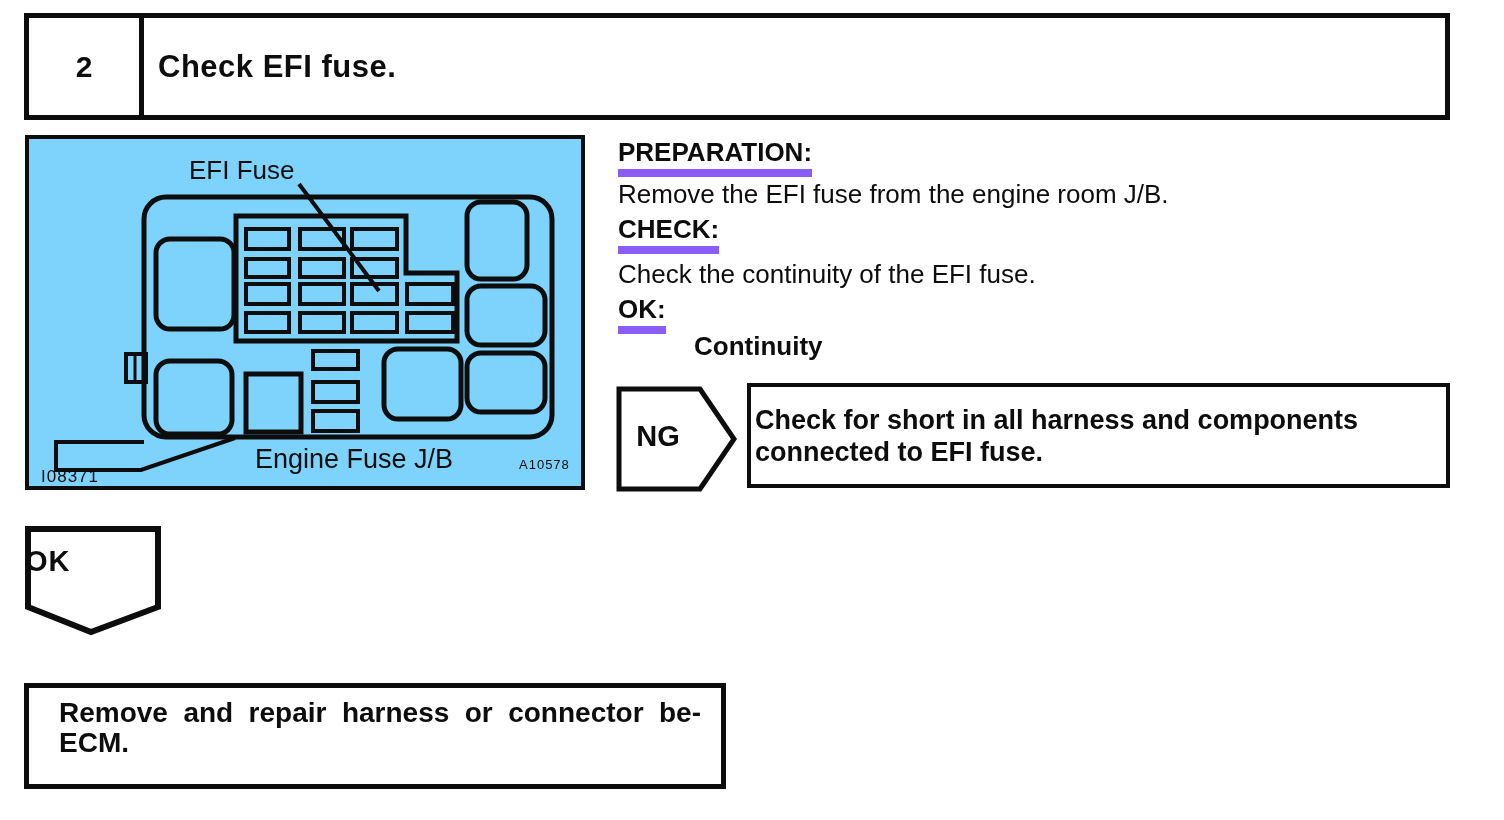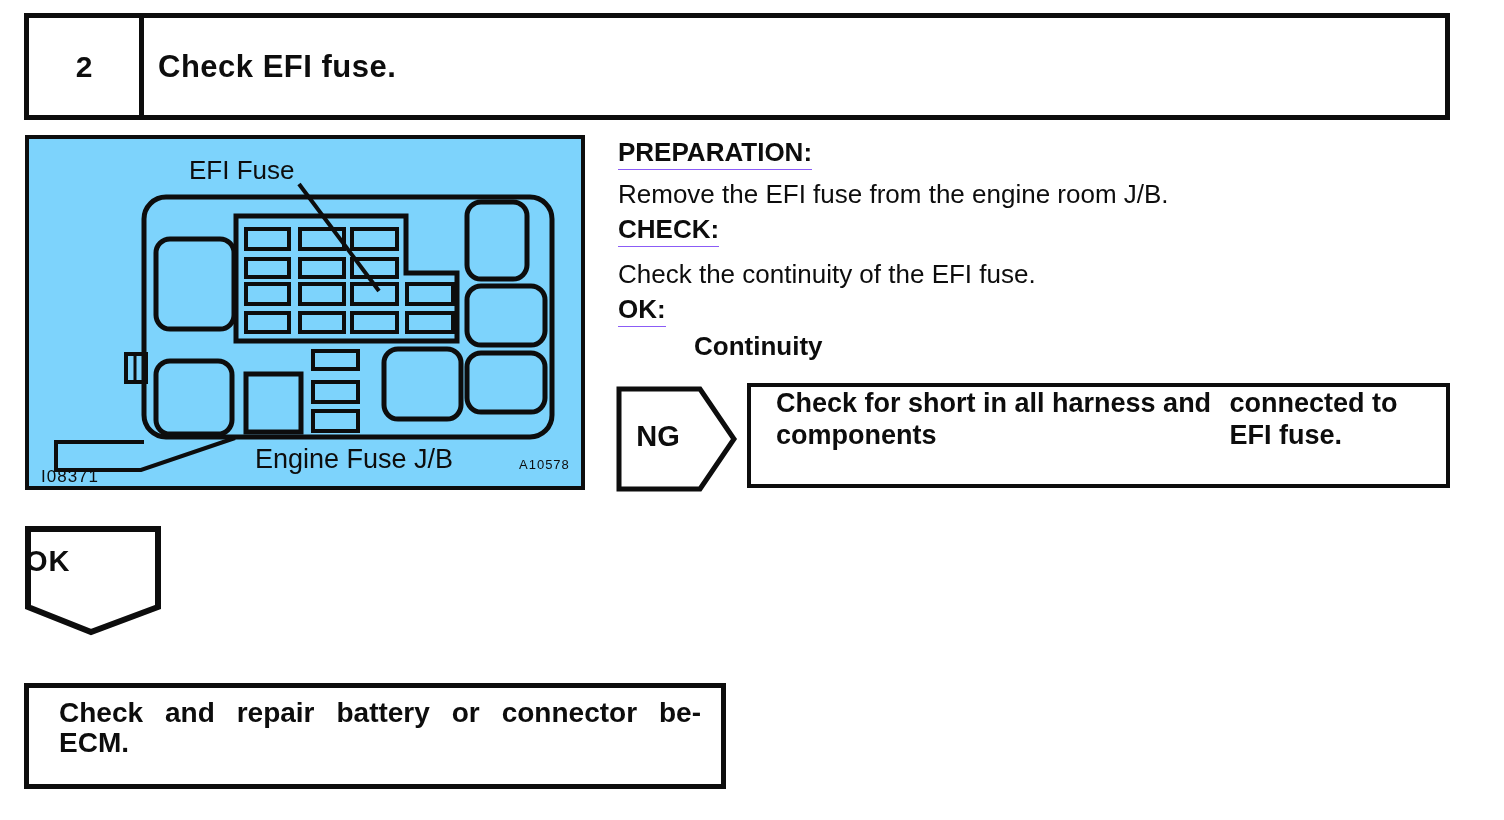--- a/index.html
+++ b/index.html
@@ -37,39 +37,39 @@
   }
   .fig-code-left{
     position:absolute;left:12px;top:328px;font-size:17px;letter-spacing:1px;
   }
   .fig-code-right{
     position:absolute;left:490px;top:318px;font-size:13px;letter-spacing:1px;
   }
   
   .instr{position:absolute;left:618px;font-size:26px;line-height:30px;white-space:nowrap;}
   .instr.bold{font-weight:bold;}
-  .u{display:inline-block;border-bottom:1px solid #8b5cf6;padding-bottom:2px;}
+  .u{display:inline-block;border-bottom:8px solid #8b5cf6;padding-bottom:2px;}
   #prep-heading{top:137px;}
   #prep-text{top:179px;}
   #check-heading{top:214px;}
   #check-text{top:259px;}
   #ok-heading{top:294px;}
   #ok-value{left:694px;top:331px;font-weight:bold;}
   
   .ng-pentagon{position:absolute;left:616px;top:386px;width:122px;height:106px;}
   .ng-label{
     position:absolute;left:616px;top:386px;width:84px;height:100px;
     display:flex;align-items:center;justify-content:center;
     font-size:29px;font-weight:bold;
   }
   .ng-box{
     position:absolute;left:747px;top:383px;width:703px;height:105px;
     border:4px solid #0d0d0d;box-sizing:border-box;background:#fff;
-    display:flex;flex-direction:row;justify-content:center;
-    padding-left:25px;font-size:27px;font-weight:bold;line-height:32px;
+    display:flex;flex-direction:column;justify-content:center;
+    padding-left:4px;font-size:27px;font-weight:bold;line-height:32px;
   }
   
   .ok-pentagon{position:absolute;left:25px;top:526px;width:137px;height:110px;}
   .ok-label{
     position:absolute;left:25px;top:545px;width:130px;text-align:left;
     font-size:29px;font-weight:bold;letter-spacing:1px;
   }
   
   .result-box{
     position:absolute;left:24px;top:683px;width:702px;height:106px;
@@ -168,15 +168,15 @@
   <div>Check for short in all harness and components</div>
   <div>connected to EFI fuse.</div>
 </div>
 
 <svg class="ok-pentagon" viewBox="0 0 137 110">
   <polygon points="3,3 133,3 133,81 66,106 3,81" fill="#fff" stroke="#0d0d0d" stroke-width="6"></polygon>
 </svg>
 <div class="ok-label">OK</div>
 
 <div class="result-box">
-  <div class="just">Check and repair battery or connector be-</div>
+  <div class="just">Remove and repair harness or connector be-</div>
   <div>ECM.</div>
 </div>
 
 </body></html>

